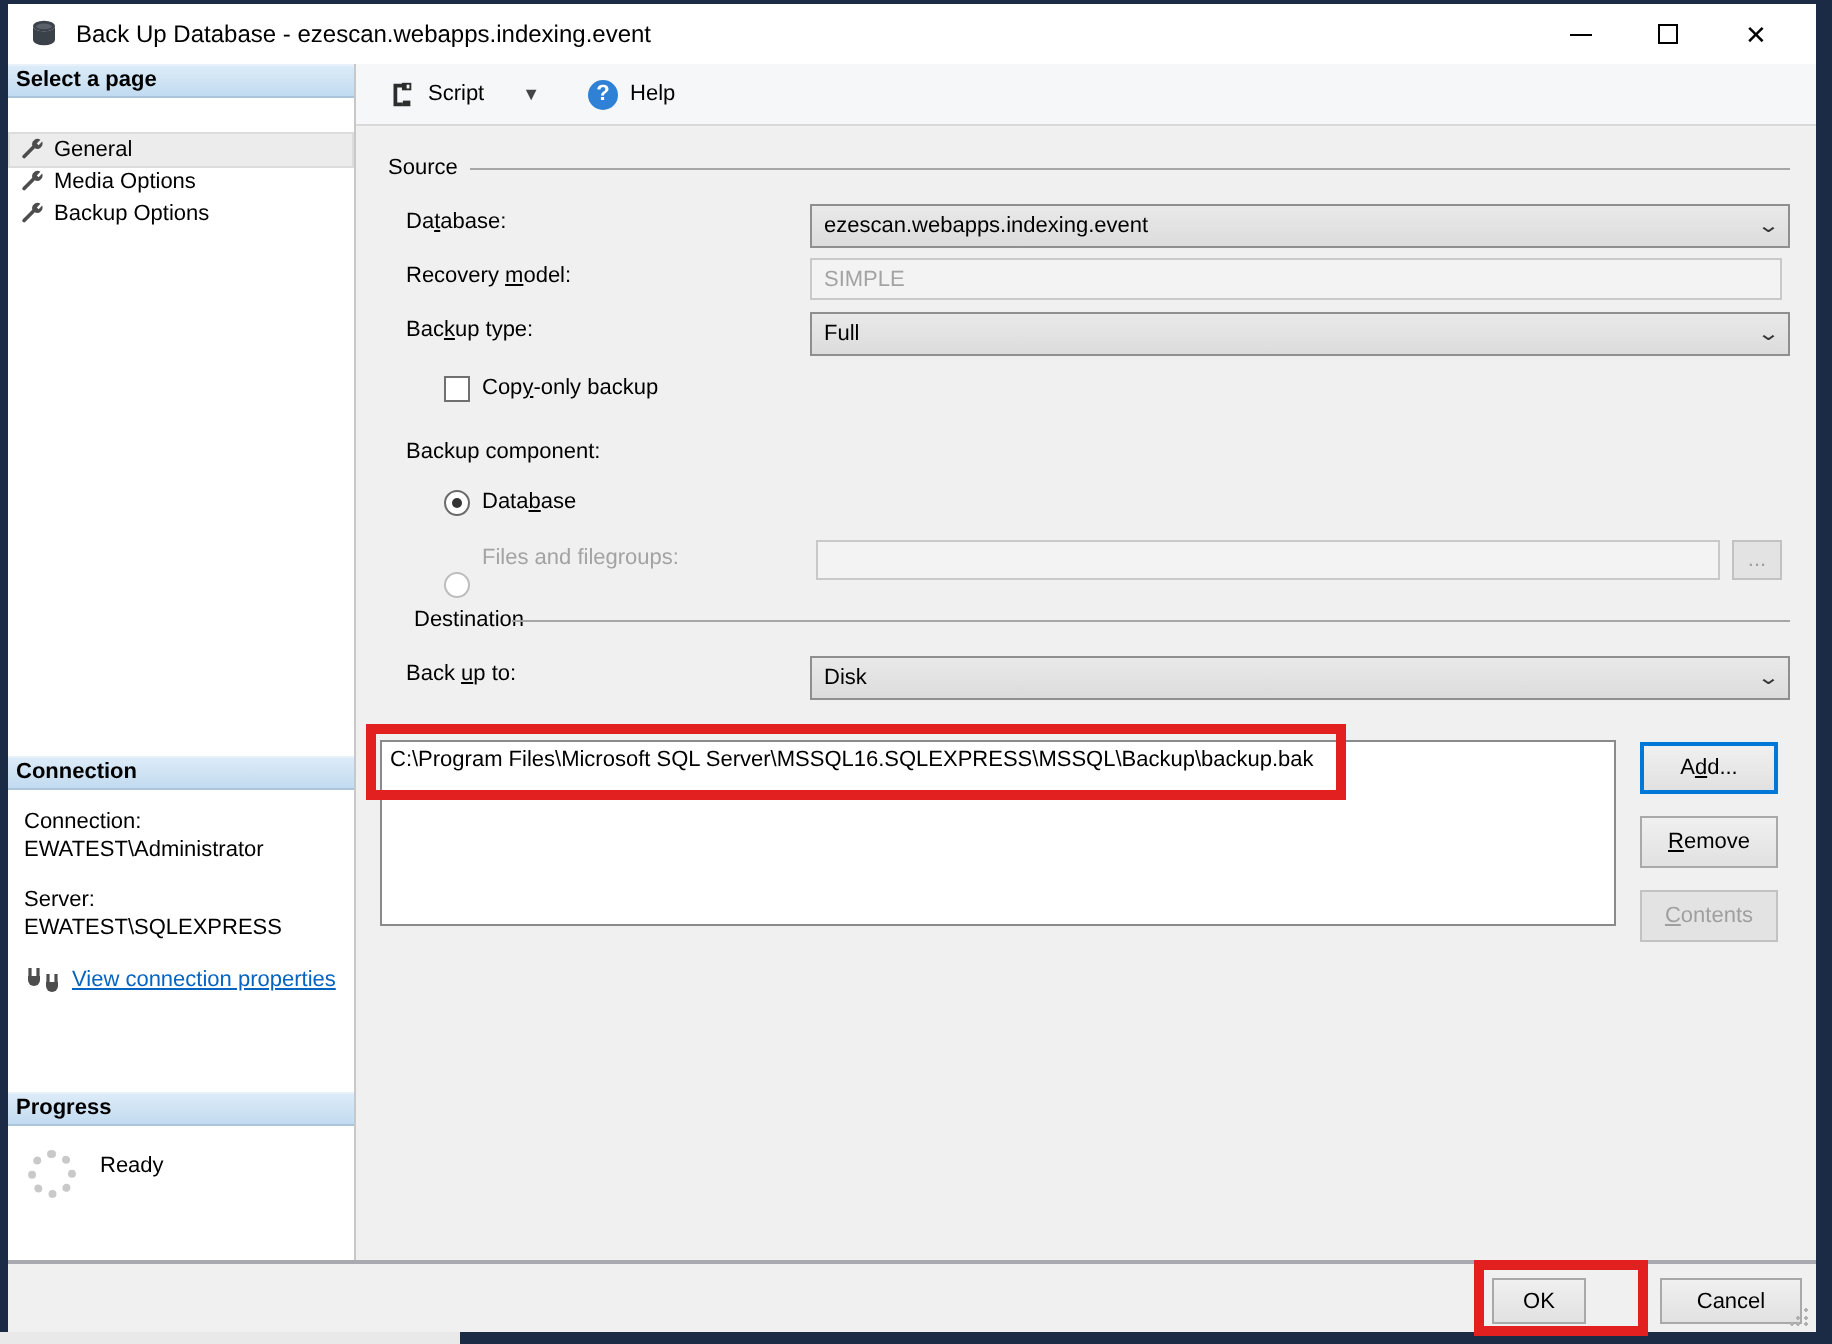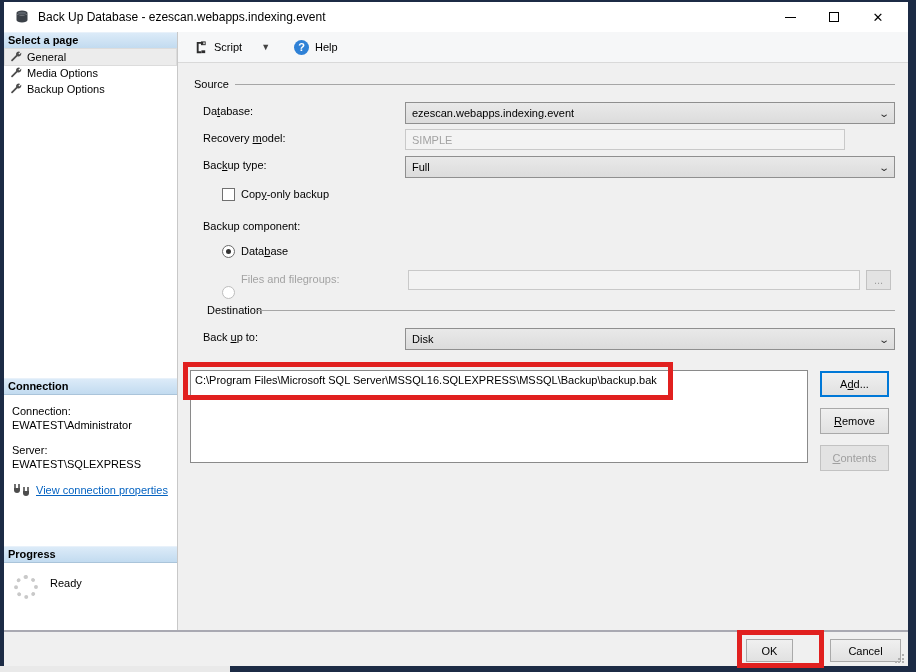--- a/index.html
+++ b/index.html
@@ -23,21 +23,21 @@
   .min-glyph { width:11px; height:0; border-top:1px solid #000; display:inline-block; }
 
   
   .body-row { flex:1 1 auto; display:flex; min-height:0; }
 
   
   .sidebar { width:174px; flex:0 0 auto; background:#ffffff; border-right:1px solid #c8c8c8;
              display:flex; flex-direction:column; }
   .panel-header { height:17px; background:linear-gradient(#dcebf8,#c2dbf0); border-top:1px solid #e8f1fa;
                   border-bottom:1px solid #aac4da; font-weight:bold; padding:1px 4px; flex:0 0 auto; }
-  .page-list { height:329px; flex:0 0 auto; padding-top:0; }
+  .page-list { height:329px; flex:0 0 auto; padding-top:18px; }
   .page-item { height:16px; display:flex; align-items:center; padding-left:5px; margin:0 1px; }
   .page-item.selected { background:#ececec; outline:1px solid #dcdcdc; }
   .page-item .wrench { width:12px; height:12px; margin-right:5px; flex:0 0 auto; }
   .conn-body { height:151px; flex:0 0 auto; padding:9px 8px 0 8px; line-height:14px; }
   .conn-block { margin-bottom:11px; }
   .conn-link-row { display:flex; align-items:center; margin-top:2px; }
   .conn-link-row .plug-icon { width:18px; height:16px; margin-right:6px; }
   a.link { color:#0563c1; text-decoration:underline; cursor:pointer; }
   .prog-body { flex:1 1 auto; padding:10px 8px 0 8px; display:flex; align-items:flex-start; }
   .spinner { width:24px; height:24px; border:4px dotted #c9c9c9; border-radius:50%; margin:2px 12px 0 2px; flex:0 0 auto; }
@@ -202,21 +202,21 @@
           <div class="abs group-label" style="left:16px; top:15px;">Source</div>
           <div class="abs group-line" style="left:57px; top:21px; right:13px;"></div>
 
           <div class="abs" style="left:25px; top:42px;">Da<u>t</u>abase:</div>
           <div class="abs combo" style="left:227px; top:39px; width:490px;">
             <span class="combo-value">ezescan.webapps.indexing.event</span>
             <span class="chevron">⌄</span>
           </div>
 
           <div class="abs" style="left:25px; top:69px;">Recovery <u>m</u>odel:</div>
-          <div class="abs textbox-disabled" style="left:227px; top:66px; width:440px;">
+          <div class="abs textbox-disabled" style="left:227px; top:66px; width:486px;">
             <span>SIMPLE</span>
           </div>
 
           <div class="abs" style="left:25px; top:96px;">Bac<u>k</u>up type:</div>
           <div class="abs combo" style="left:227px; top:93px; width:490px;">
             <span class="combo-value">Full</span>
             <span class="chevron">⌄</span>
           </div>
 
           <div class="abs checkbox" style="left:44px; top:125px;"></div>

